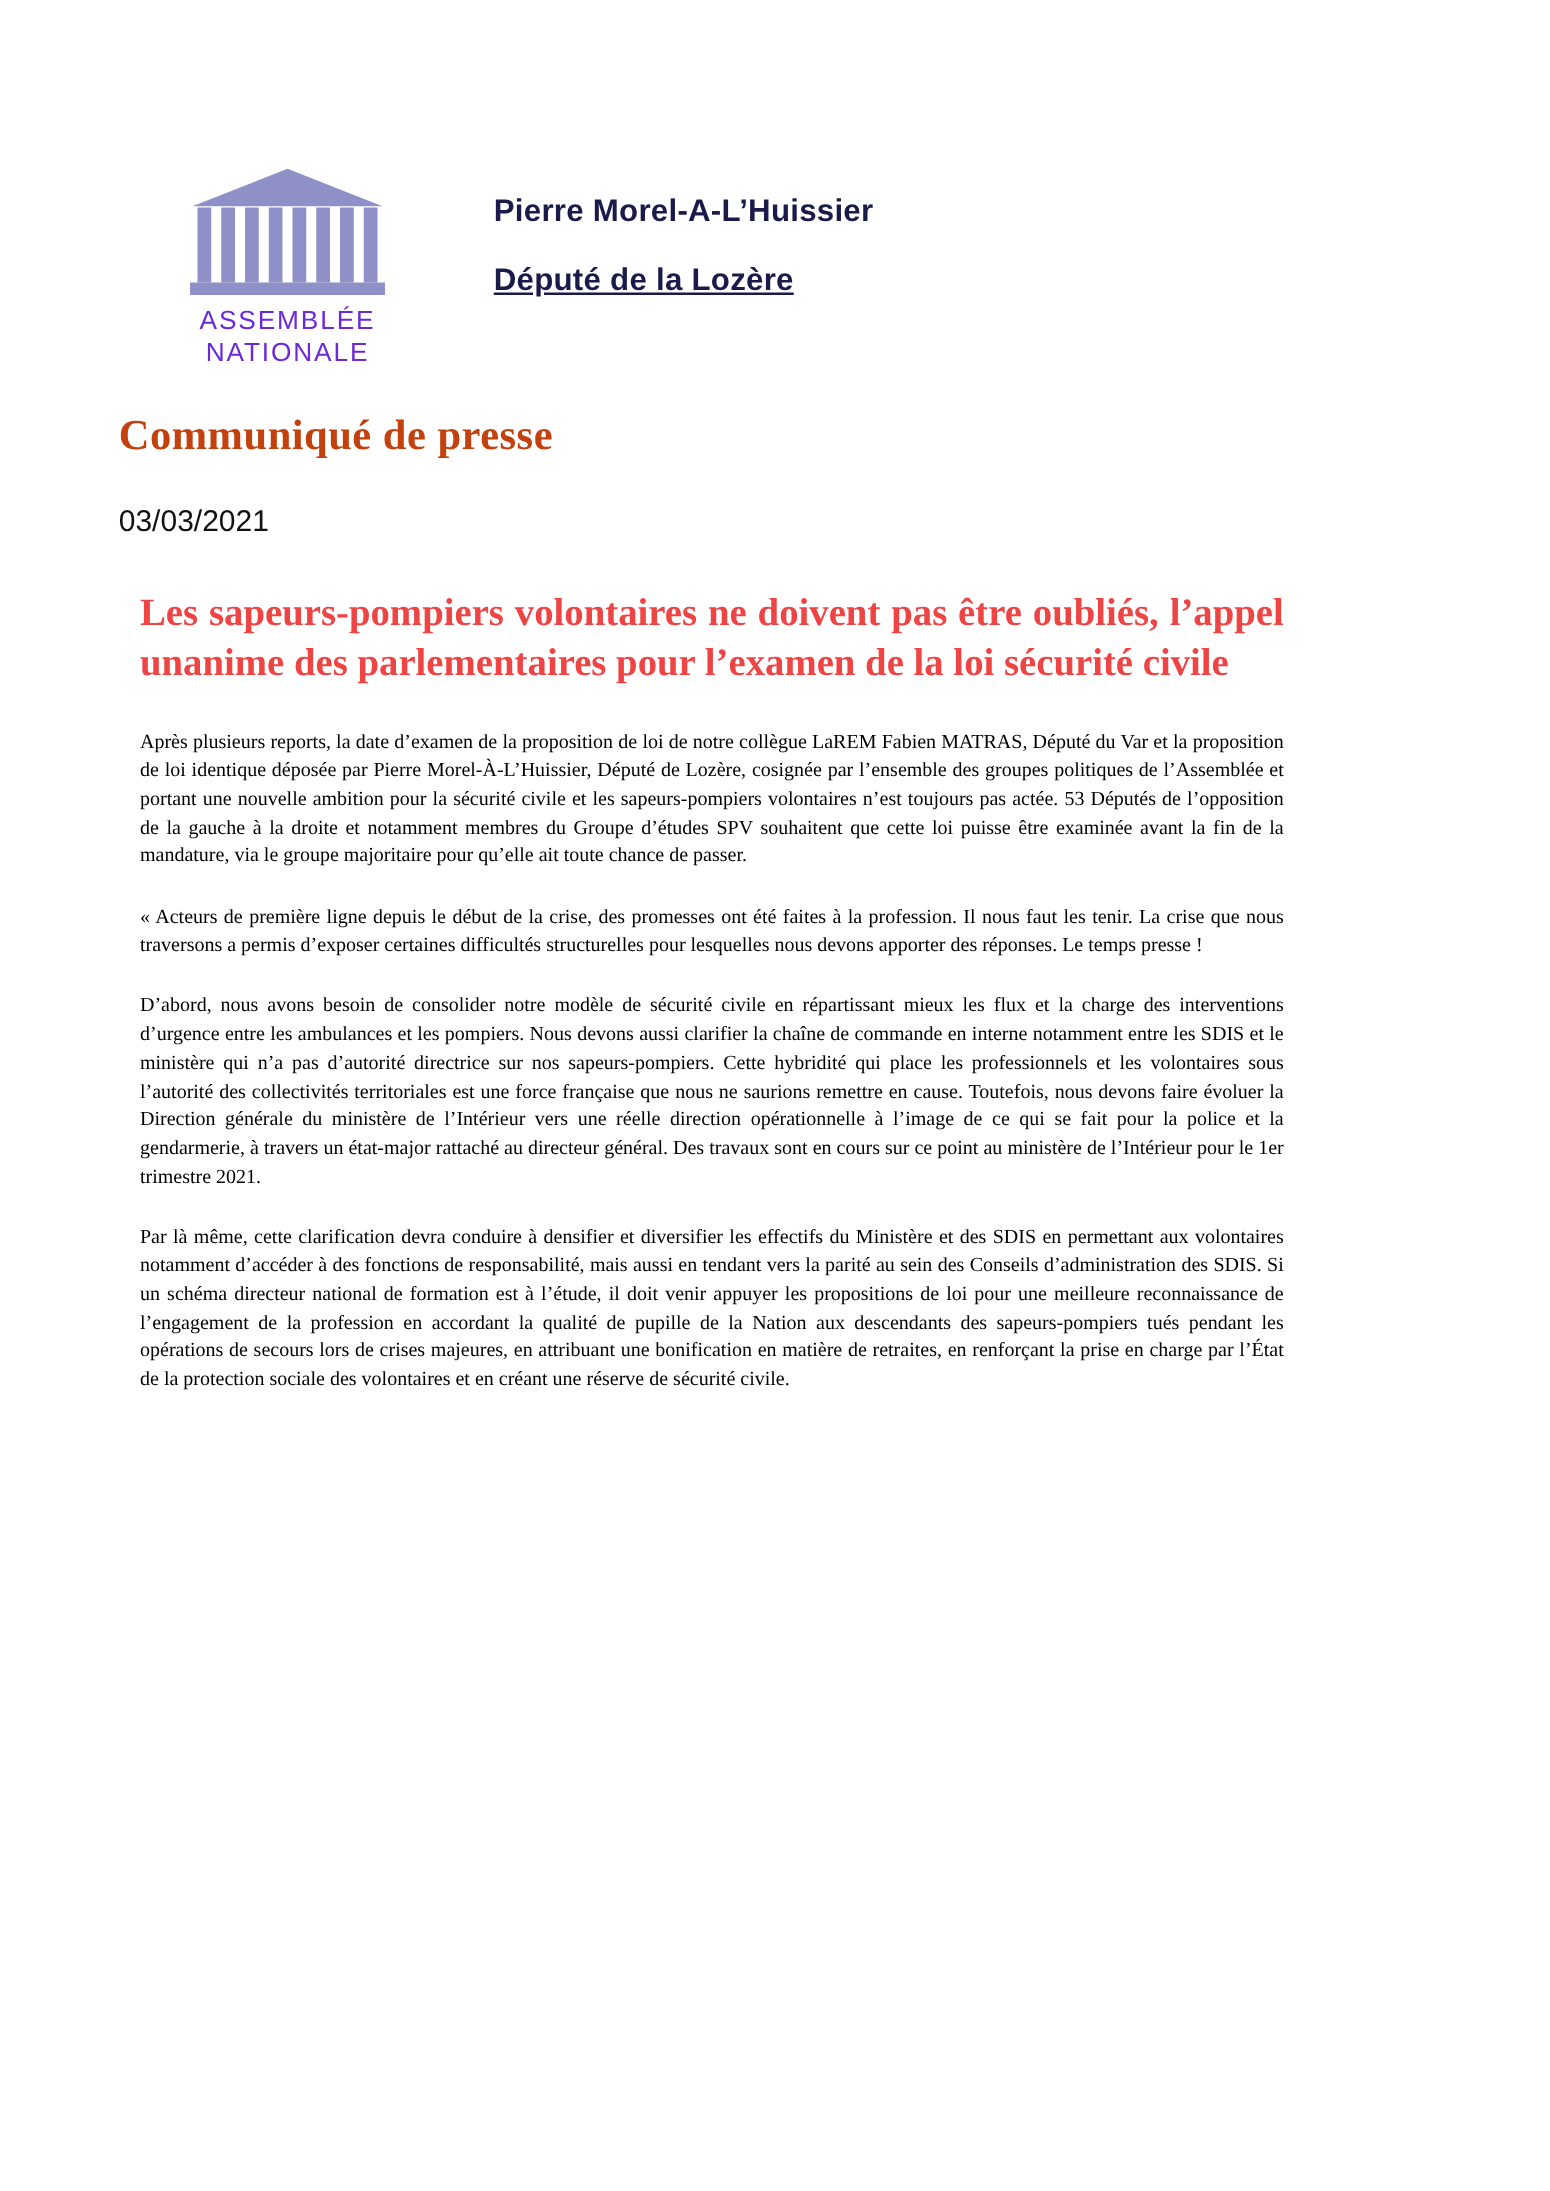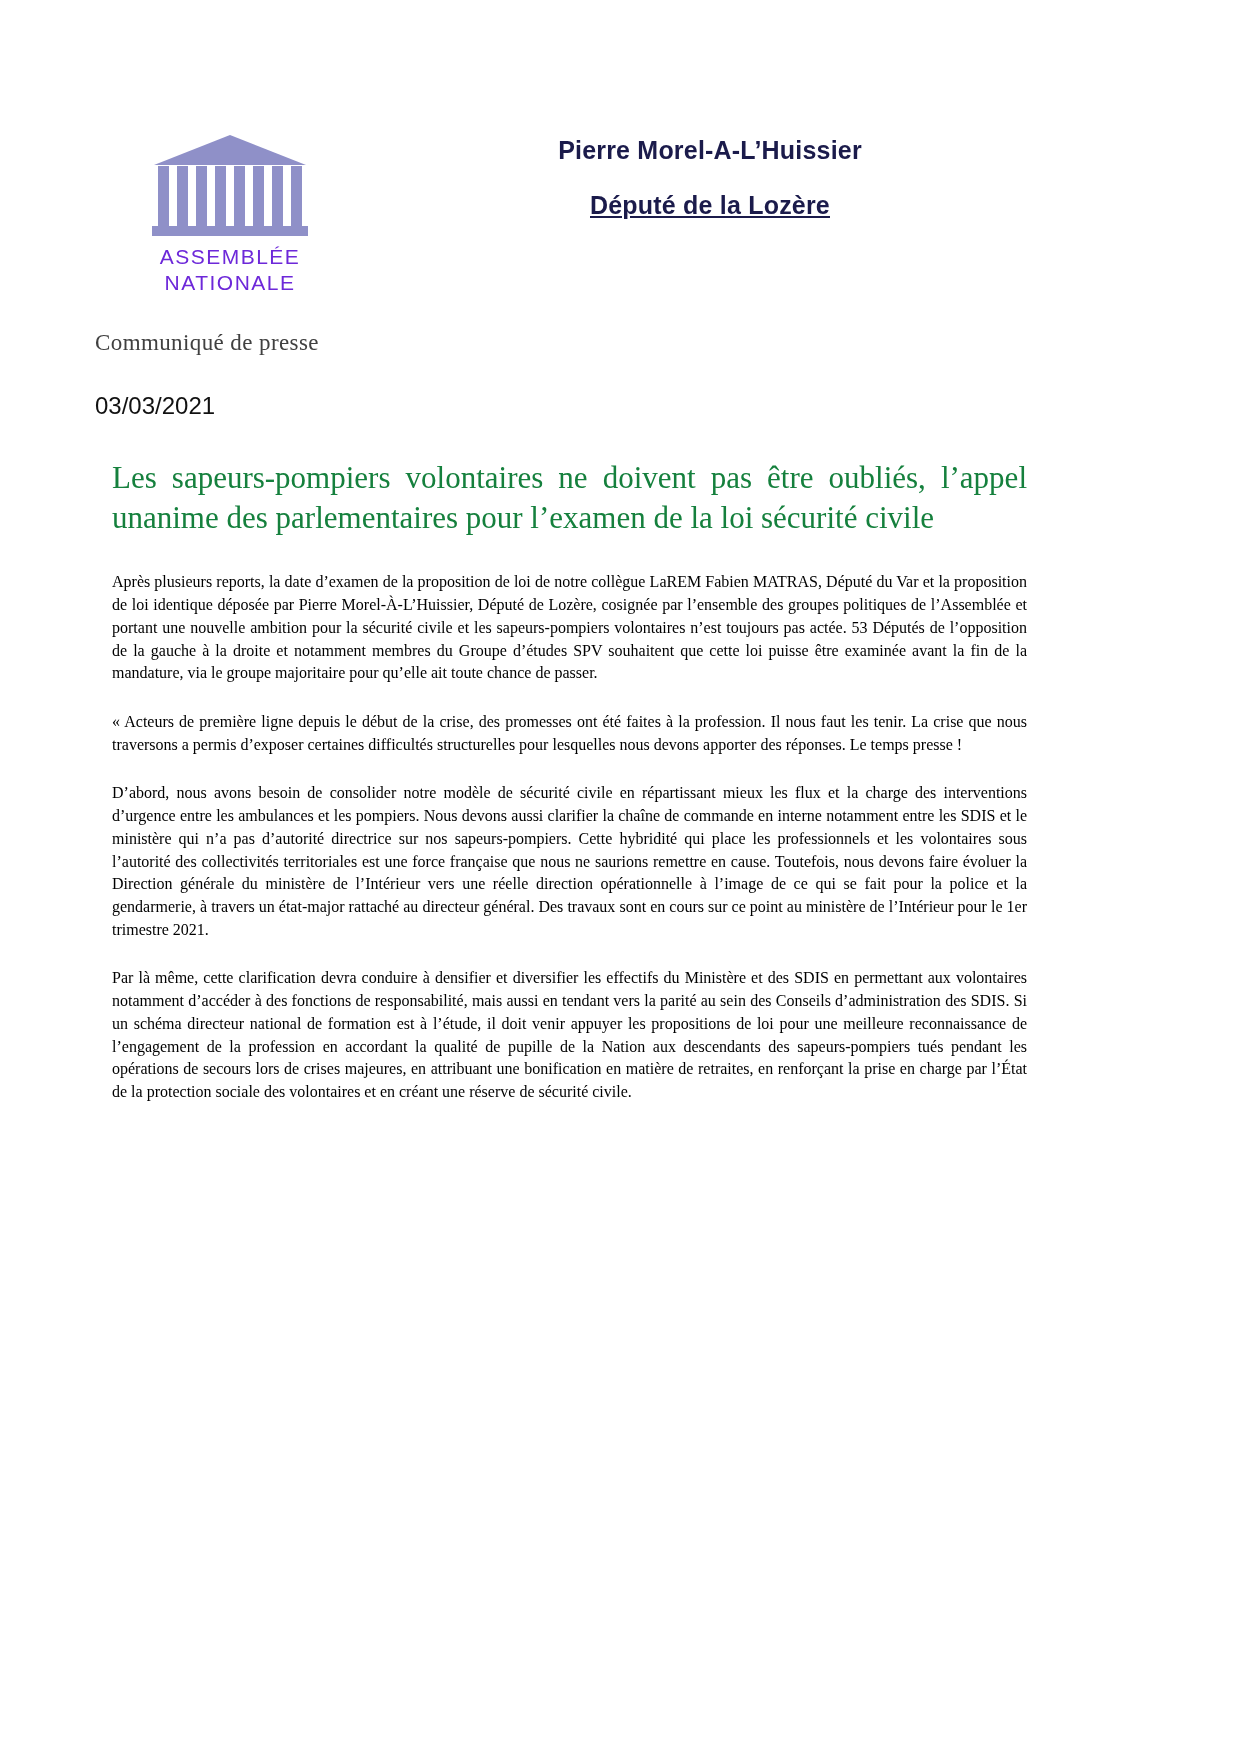--- a/index.html
+++ b/index.html
@@ -78,22 +78,21 @@
     font-family: "Liberation Sans", sans-serif;
     font-size: 21px;
     letter-spacing: 1.5px;
     color: #6d28d9;
     line-height: 1.25;
   }
   .header-titles {
     position: absolute;
     left: 300px;
     right: 0;
-    top: 11px;
-    text-align: center;
+    top: 30px;
     padding-right: 120px;
   }
   .header-titles .name {
     font-family: "Liberation Sans", sans-serif;
     font-weight: bold;
     font-size: 25px;
     color: #1b1b4b;
     letter-spacing: 0.2px;
   }
   .header-titles .role {
@@ -108,38 +107,38 @@
 
   
   .content {
     position: absolute;
     left: 95px;
     right: 95px;
     top: 330px;
   }
   .kicker {
     font-family: "Liberation Serif", serif;
-    font-weight: normal;
-    font-size: 23px;
-    color: #404040;
+    font-weight: bold;
+    font-size: 34px;
+    color: #c2410c;
     letter-spacing: 0.4px;
     margin-bottom: 36px;
   }
   .date {
     font-family: "Liberation Sans", sans-serif;
     font-size: 24px;
     color: #111;
     margin-bottom: 38px;
   }
   .headline {
     font-family: "Liberation Serif", serif;
-    font-weight: normal;
+    font-weight: bold;
     font-size: 31px;
     line-height: 1.28;
-    color: #15803d;
+    color: #ef4444;
     text-align: justify;
     margin: 0 0 34px 17px;
     max-width: 915px;
   }
   .para {
     font-size: 16px;
     line-height: 1.42;
     text-align: justify;
     margin: 0 0 26px 17px;
     max-width: 915px;

